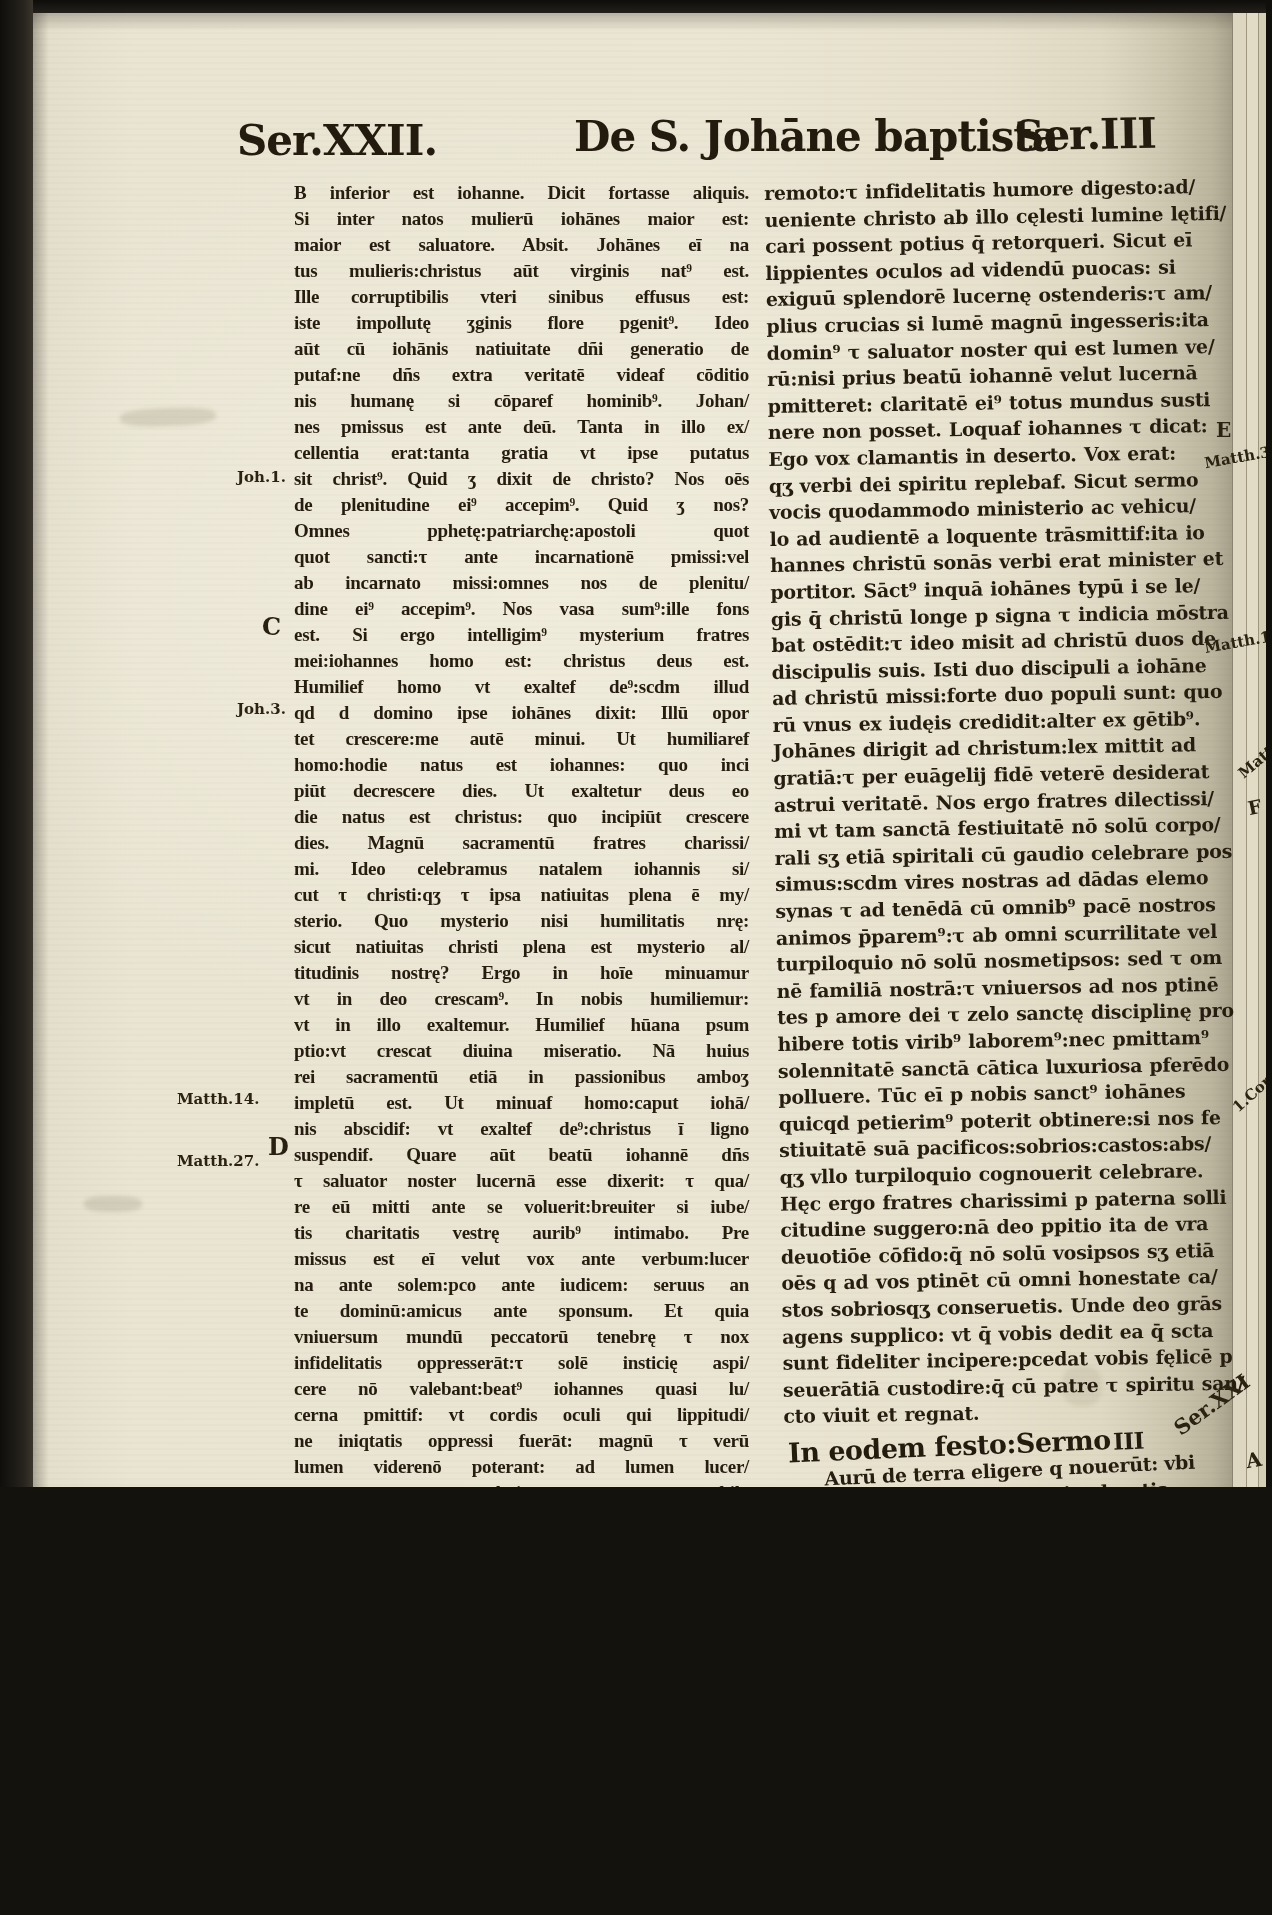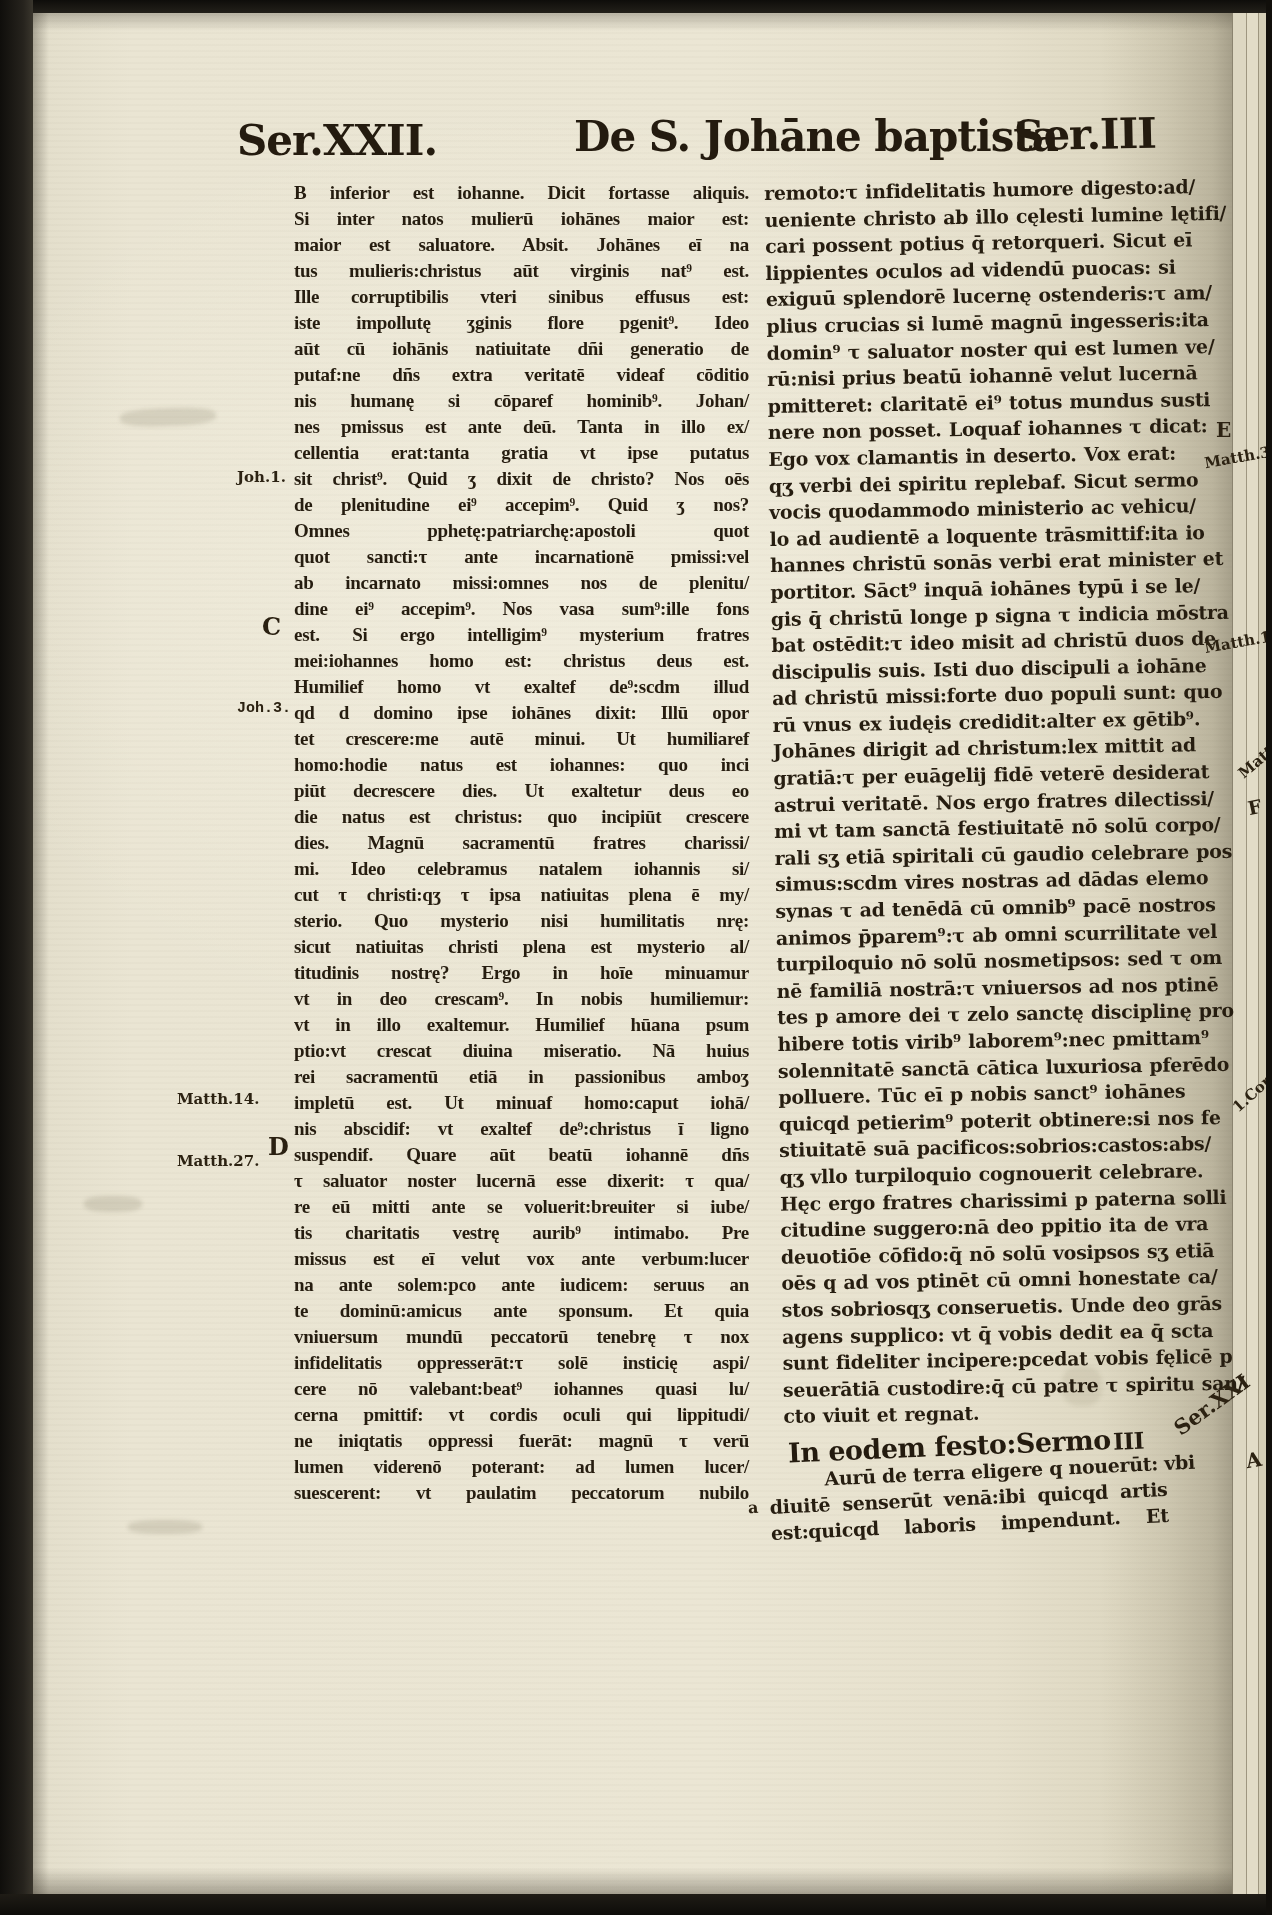--- a/index.html
+++ b/index.html
@@ -1,16 +1,16 @@
 <!DOCTYPE html>
 <html><head>
 <meta charset="utf-8">
 <style>
   html,body{margin:0;padding:0;background:#14120d;}
-  .scan{position:relative;width:1272px;height:1915px;background:#14120d;overflow:hidden;
+  .scan{position:relative;width:1272px;height:1487px;background:#14120d;overflow:hidden;
         font-family:"DejaVu Serif", serif;}
   
   .band-top{position:absolute;left:0;top:0;width:1272px;height:13px;background:linear-gradient(180deg,#0e0d0a,#23201a);}
   .band-left{position:absolute;left:0;top:0;width:33px;height:1915px;background:linear-gradient(90deg,#0f0e0b,#26231d 70%,#3a362d 100%);}
   .band-bottom{position:absolute;left:0;top:1894px;width:1272px;height:21px;background:linear-gradient(0deg,#0d0c09,#1f1c16);}
   .band-right{position:absolute;left:1266px;top:0;width:6px;height:1915px;background:#110f0b;}
   
   .paper{position:absolute;left:33px;top:13px;width:1233px;height:1881px;
     background:
       radial-gradient(ellipse 900px 700px at 42% 30%, rgba(255,253,242,.30), rgba(255,253,242,0) 70%),
@@ -33,21 +33,21 @@
   .h-right{left:1014px;top:110px;transform:rotate(-1.2deg);}
   
   .col{position:absolute;color:#261d10;font-weight:700;font-size:19px;letter-spacing:-.3px;word-spacing:1px;}
   .col-left{left:294px;top:180px;width:455px;line-height:26px;font-family:Liberation Serif, serif;}
   .col-right{left:764px;top:180px;width:404px;line-height:26.6px;transform:rotate(-0.9deg);transform-origin:0 0;}
   .line{white-space:nowrap;text-align:justify;text-align-last:justify;}
   .line.short{text-align-last:left;}
   
   .mnote{position:absolute;color:#2c2212;font-weight:700;font-size:15px;white-space:nowrap;}
   .mn-joh1{left:237px;top:468px;}
-  .mn-joh3{left:237px;top:700px;font-family:Liberation Mono, monospace;}
+  .mn-joh3{left:237px;top:700px;}
   .mn-mt14{left:177px;top:1090px;text-align:center;}
   .mn-mt27{left:177px;top:1152px;}
   .mi{position:absolute;color:#2a2011;font-weight:700;font-size:24px;}
   .mi-c{left:262px;top:612px;}
   .mi-d{left:268px;top:1132px;}
   .mr-e{left:1216px;top:418px;font-size:20px;}
   .mr-mt3{left:1204px;top:448px;transform:rotate(-10deg);}
   .mr-mt11{left:1204px;top:632px;transform:rotate(-10deg);}
   .mr-mt{left:1234px;top:748px;transform:rotate(-40deg);}
   .mr-f{left:1248px;top:796px;font-size:19px;transform:rotate(-12deg);}

